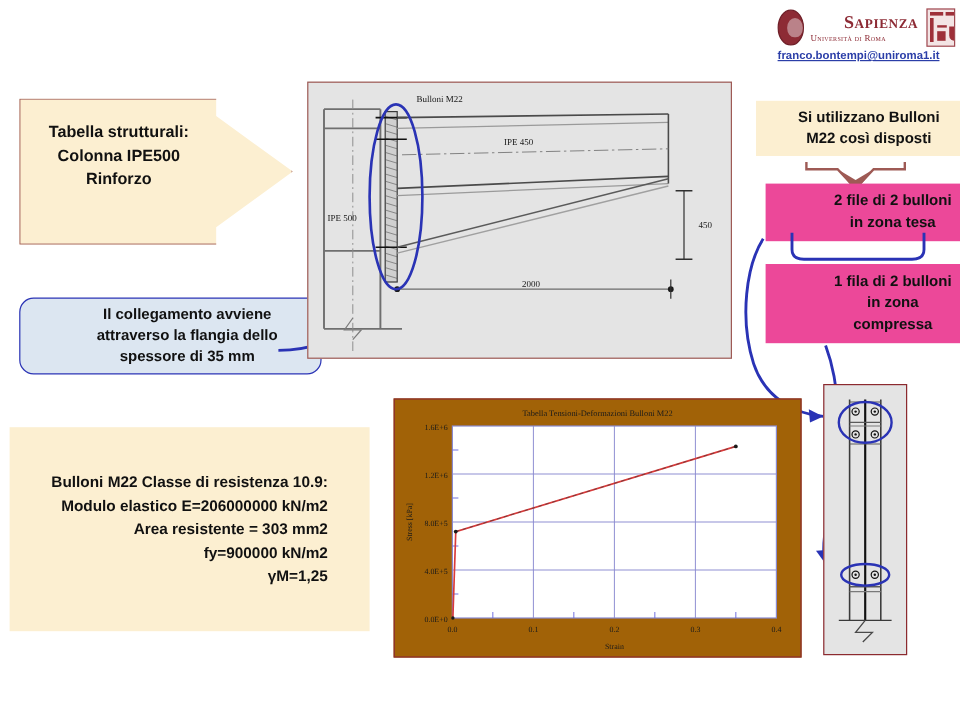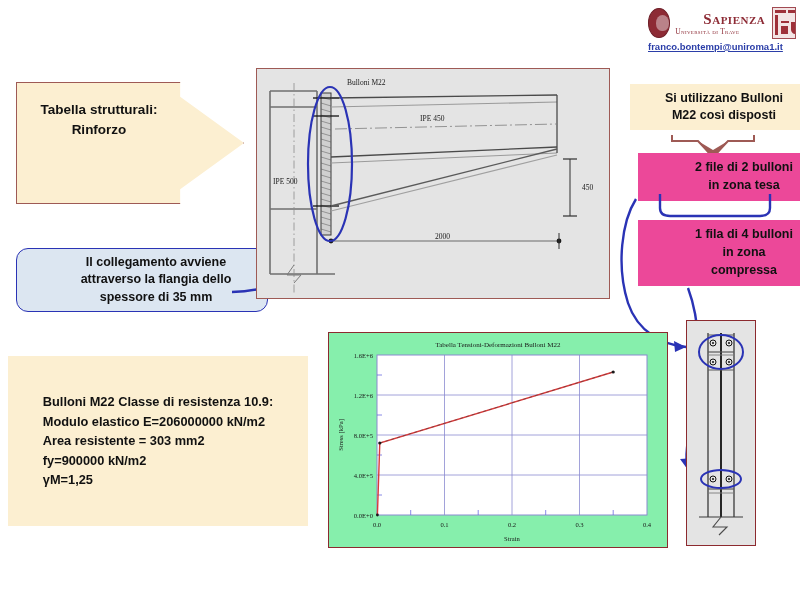--- a/index.html
+++ b/index.html
@@ -85,21 +85,21 @@
     text-align:center; font-weight:bold; font-size:12.5px; color:#111; line-height:1.4;
   }
 
   
   #box-bolts {
     left: 8px; top: 356px; width: 300px; height: 170px;
     background:#fcefd1;
     display:flex; align-items:center; justify-content:center;
   }
   #box-bolts .txt {
-    text-align:left; font-weight:bold; font-size:12.8px; color:#111; line-height:1.52;
+    text-align:right; font-weight:bold; font-size:12.8px; color:#111; line-height:1.52;
     padding: 0 4px;
   }
 
   
   #box-use {
     left: 630px; top: 84px; width: 188px; height: 46px;
     background:#fcefd1;
     display:flex; align-items:center; justify-content:center;
   }
   #box-use .txt { text-align:center; font-weight:bold; font-size:12.5px; color:#111; line-height:1.4; }
@@ -117,21 +117,21 @@
   #box-compressa { left: 638px; top: 220px; width: 156px; height: 66px; }
 
   
   #panel-draw {
     left: 256px; top: 68px; width: 352px; height: 229px;
     background: #e4e4e4; border: 1.6px solid #9e5a55;
   }
   
   #panel-chart {
     left: 328px; top: 332px; width: 338px; height: 214px;
-    background: #86efac; border: 1.6px solid #8c2a2f;
+    background: #a16207; border: 1.6px solid #8c2a2f;
   }
   
   #panel-detail {
     left: 686px; top: 320px; width: 68px; height: 224px;
     background: #e4e4e4; border: 1.6px solid #8c2a2f;
   }
 
   svg { display:block; }
   .dwg-txt {
     font-family: "Liberation Serif", serif;
@@ -148,37 +148,38 @@
 </style>
 </head>
 <body>
 
 <div id="slide">
 
   <div class="abs" id="logo-row">
     <div class="logo-seal"></div>
     <div class="logo-word">
       <span class="l1">Sapienza</span>
-      <span class="l2">Università di Trave</span>
+      <span class="l2">Università di Roma</span>
     </div>
     <div class="logo-crest">
       <i class="a"></i>
         <i class="b"></i>
         <i class="c"></i>
         <i class="d"></i>
         <i class="e"></i>
         <i class="f"></i>
     </div>
   </div>
   <div class="abs" id="email">franco.bontempi@uniroma1.it</div>
 
   <div class="abs" id="callout-struct">
     <div class="shape"></div>
     <div class="txt">
       <div>Tabella strutturali:</div>
+      <div>Colonna IPE500</div>
       <div>Rinforzo</div>
     </div>
   </div>
 
   <div class="abs" id="callout-flangia">
     <div class="txt">
       <div>Il collegamento avviene</div>
       <div>attraverso la flangia dello</div>
       <div>spessore di 35 mm</div>
     </div>
@@ -217,21 +218,21 @@
       <div>in zona tesa</div>
     </div>
   </div>
 
   <svg class="abs" style="left:656px; top:192px; width:120px; height:28px;">
     <path d="M4,2 L4,16 Q4,24 14,24 L104,24 Q114,24 114,16 L114,2" fill="none" stroke="#2a33b5" stroke-width="2.4"></path>
   </svg>
 
   <div class="abs bluebox" id="box-compressa">
     <div class="txt">
-      <div>1 fila di 4 bulloni</div>
+      <div>1 fila di 2 bulloni</div>
       <div>in zona</div>
       <div>compressa</div>
     </div>
   </div>
 
   <svg class="abs" style="left:612px; top:195px; width:106px; height:160px;">
     <path d="M24,4 C10,26 4,70 16,108 C26,138 52,150 74,152" fill="none" stroke="#2a33b5" stroke-width="2.4"></path>
     <path d="M74,152 L62,146 L63,157 Z" fill="#2a33b5"></path>
   </svg>
 

